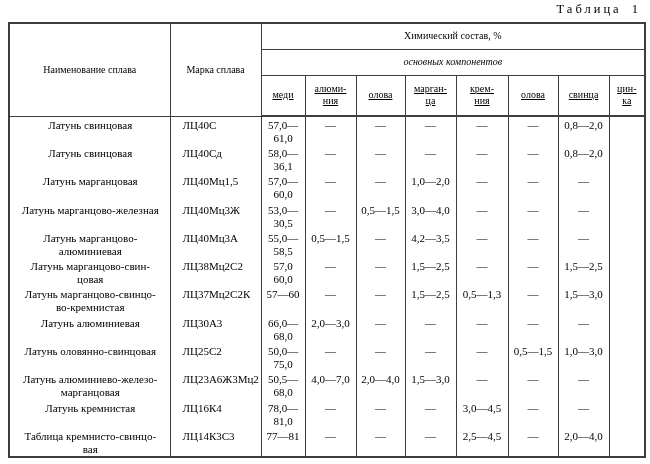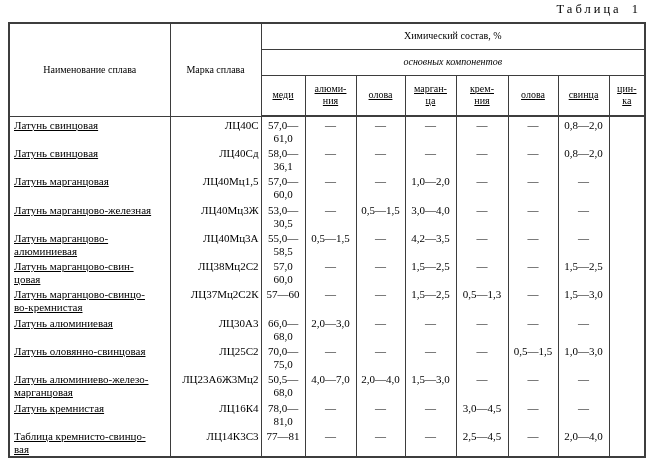--- a/index.html
+++ b/index.html
@@ -56,22 +56,22 @@
     border-bottom: none;
     font-size: 11px;
     line-height: 13px;
     vertical-align: top;
     padding: 2px 2px 0 2px;
     text-align: center;
     white-space: pre-line;
     overflow: hidden;
   }
   tbody tr { height: 28.3px; }
-  td.c-name { text-align: left; padding-left: 4px; padding-right: 3px; text-decoration: underline; }
-  td.c-mark { text-align: right; padding-left: 4px; }
+  td.c-name { text-align: center; padding-left: 4px; padding-right: 3px; }
+  td.c-mark { text-align: left; padding-left: 12px; }
 </style>
 </head>
 <body>
 
 <div class="page">
   <div class="caption">Таблица 1</div>
 
   <table class="alloys">
     <colgroup>
       <col style="width:161px">
@@ -212,21 +212,21 @@
     <td>—</td>
     <td>—</td>
     <td>—</td>
     <td>—</td>
     <td>—</td>
     <td></td>
   </tr>
         <tr>
     <td class="c-name">Латунь оловянно-свинцовая</td>
     <td class="c-mark">ЛЦ25С2</td>
-    <td>70,0—
+    <td>50,0—
 75,0</td>
     <td>—</td>
     <td>—</td>
     <td>—</td>
     <td>—</td>
     <td>0,5—1,5</td>
     <td>1,0—3,0</td>
     <td></td>
   </tr>
         <tr>

